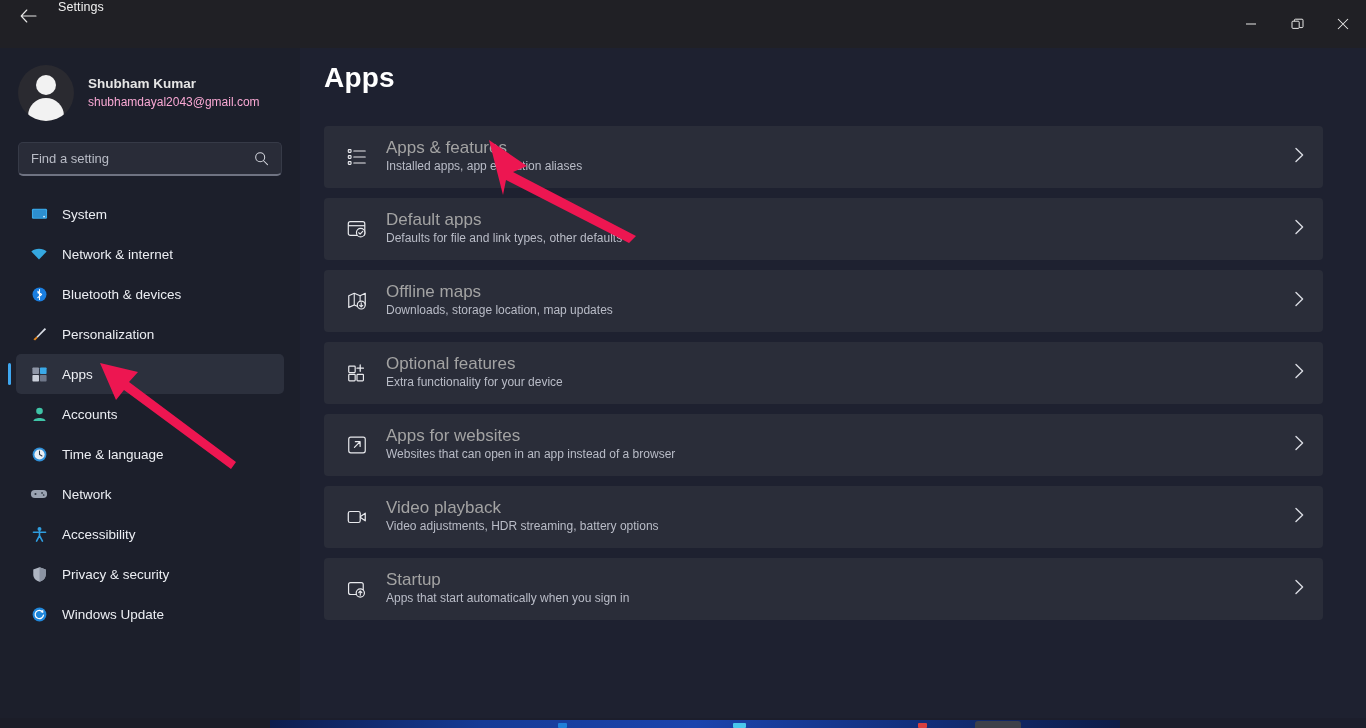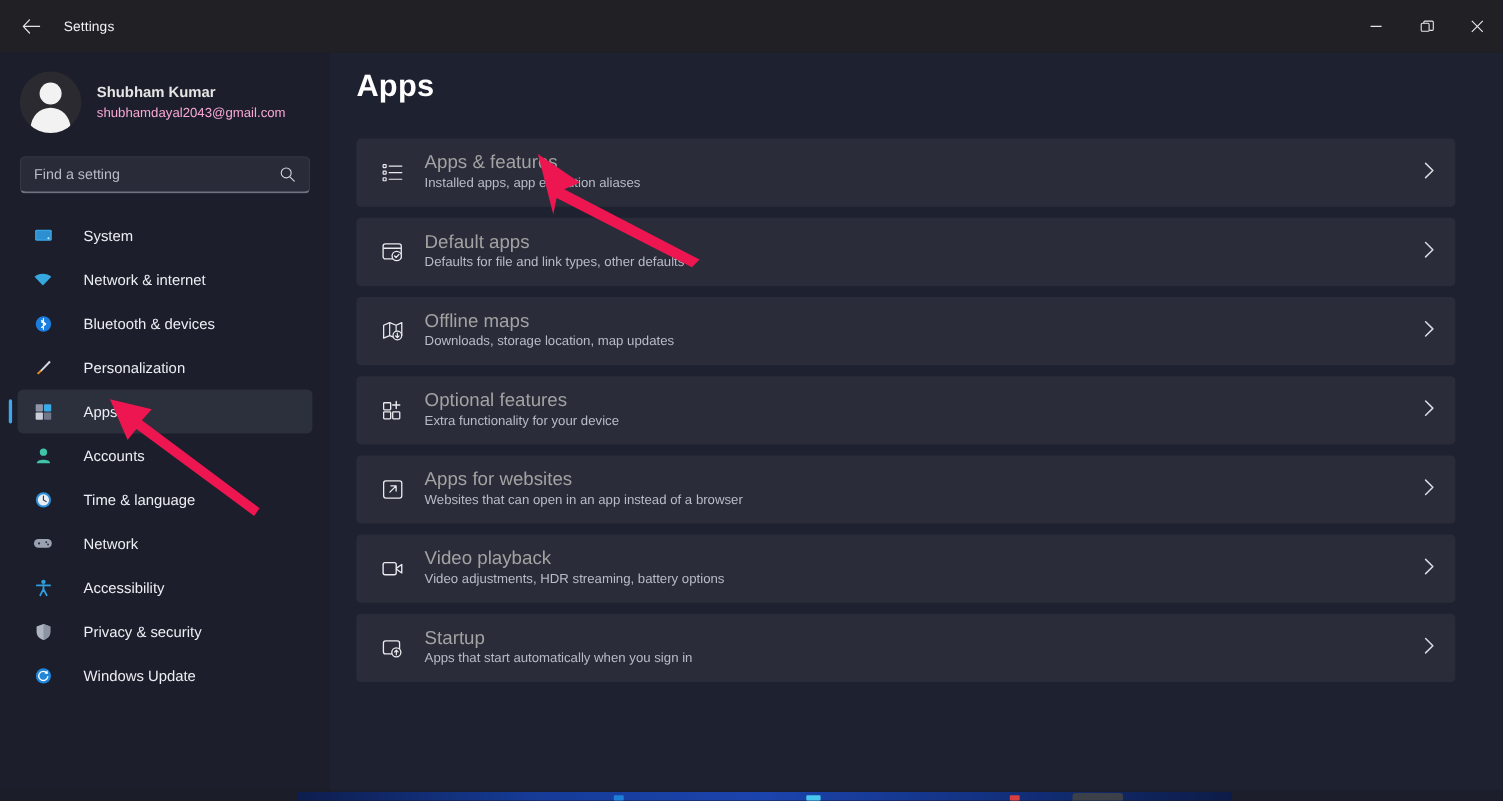--- a/index.html
+++ b/index.html
@@ -7,21 +7,21 @@
     width:1366px; height:728px;
     background:#1b1e2a;
     font-family:"Liberation Sans", sans-serif;
     overflow:hidden;
   }
   #app { position:relative; width:1366px; height:728px; background:#1b1e2a; }
 
   
   .titlebar{
     position:absolute; top:0; left:0; width:1366px; height:48px;
-    background:#202025; display:flex; align-items:center;
+    background:#202025; display:flex; align-items:flex-start;
   }
   .back-btn{
     width:40px; height:32px; margin-left:8px;
     display:flex; align-items:center; justify-content:center;
     border-radius:4px; color:#e6e6e6;
   }
   .title-text{
     margin-left:10px; font-size:12.5px; color:#f0f0f0; letter-spacing:.1px;
   }
   .wincontrols{ position:absolute; right:0; top:0; height:48px; display:flex; }
@@ -62,21 +62,21 @@
     padding:12px 12px;
   }
   .searchwrap input{
     flex:1; background:transparent; border:0; outline:0;
     color:#d7d9e0; font-size:13px; font-family:"Liberation Sans", sans-serif;
   }
   .searchwrap input::placeholder{ color:#b9bcc6; }
 
   .navlist{ margin-top:18px; }
   .navitem{
-    position:relative; display:flex; align-items:center; gap:28px;
+    position:relative; display:flex; align-items:center; gap:14px;
     height:40px; margin:0 16px 0 16px; padding-left:14px;
     border-radius:5px; color:#eceef3; font-size:13.5px;text-align:right;
   }
   .navitem.active{ background:#2c303d; }
   .navitem.active::before{
     content:""; position:absolute; left:-8px; top:9px;
     width:3px; height:22px; border-radius:2px; background:#3fa7f0;
   }
   .navicon{ width:18px; height:18px; flex:none; display:flex; align-items:center; justify-content:center; }
 

